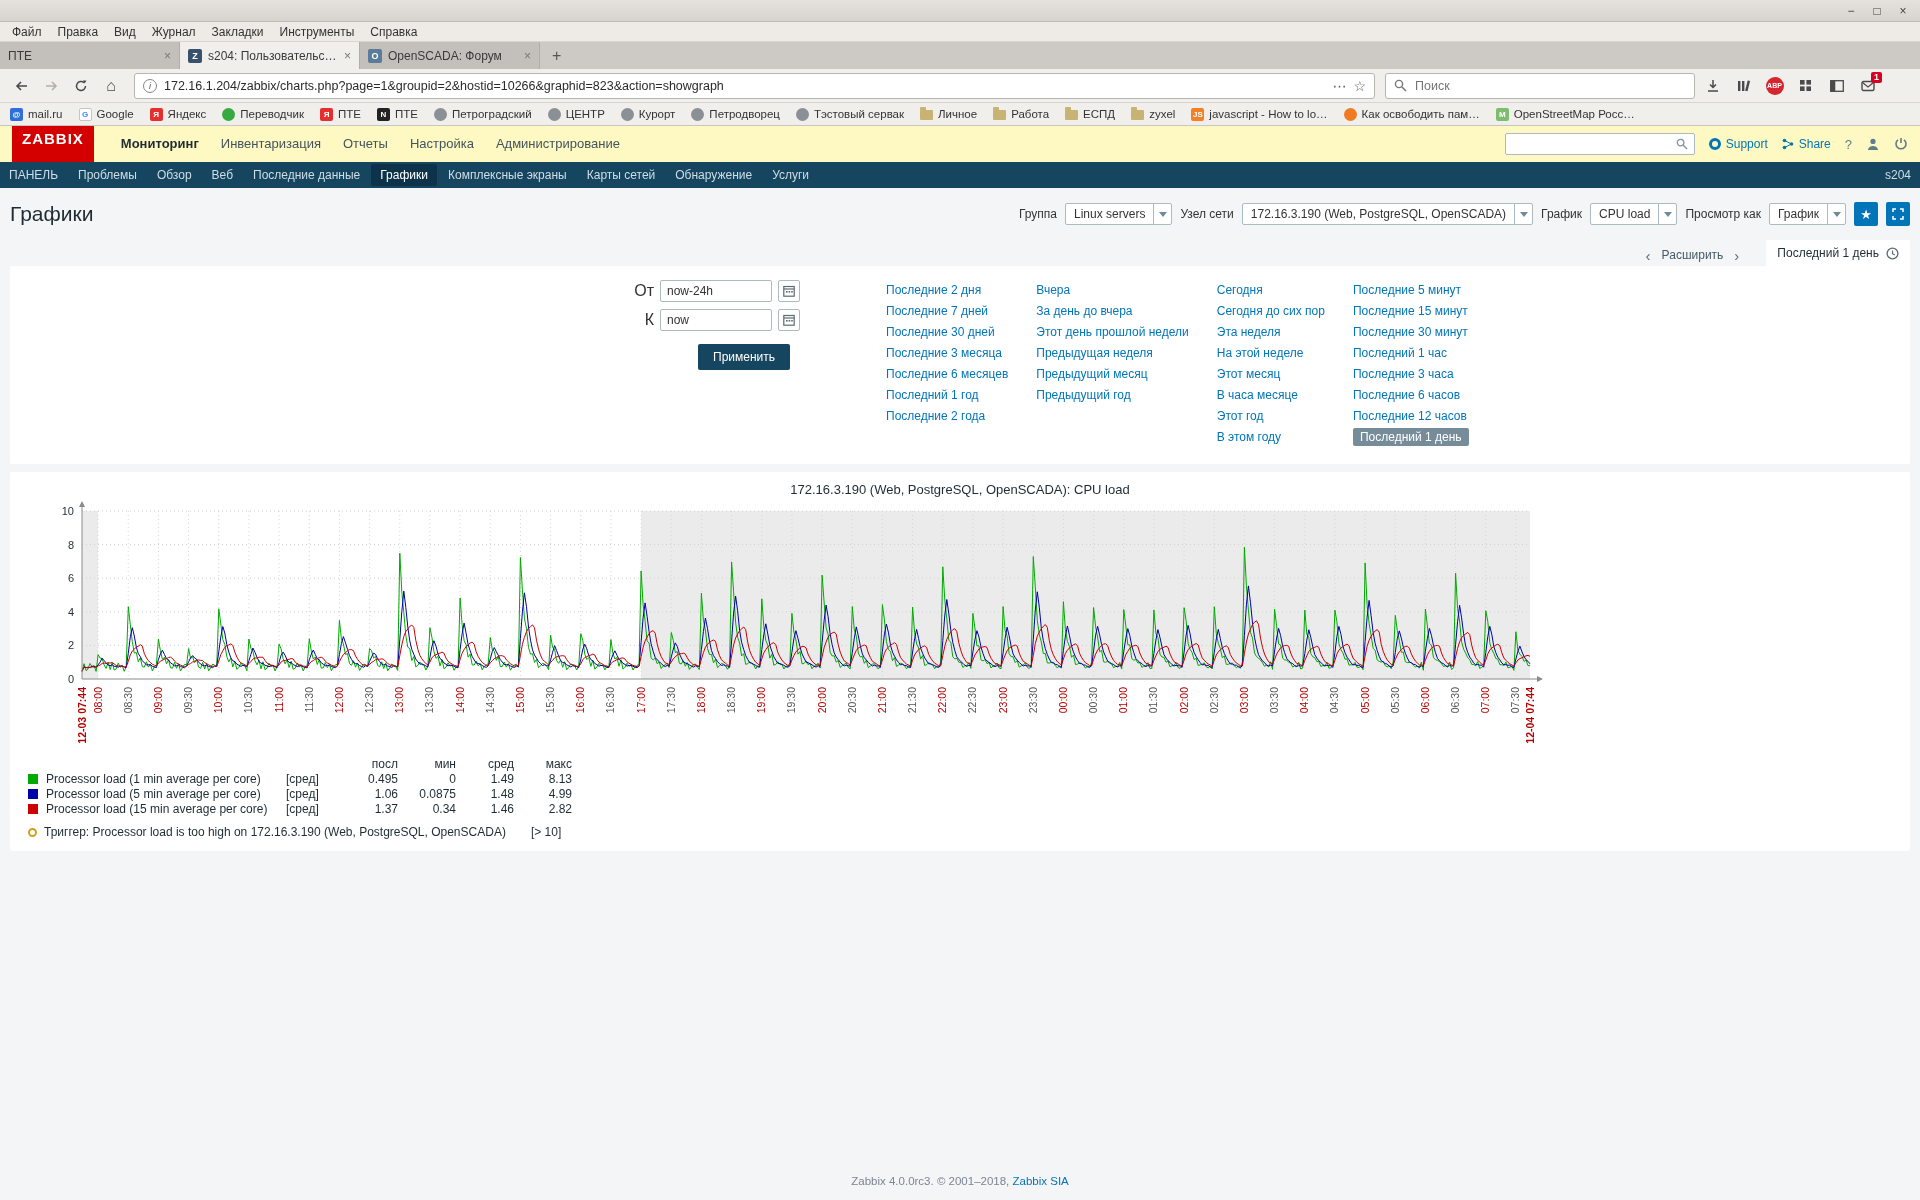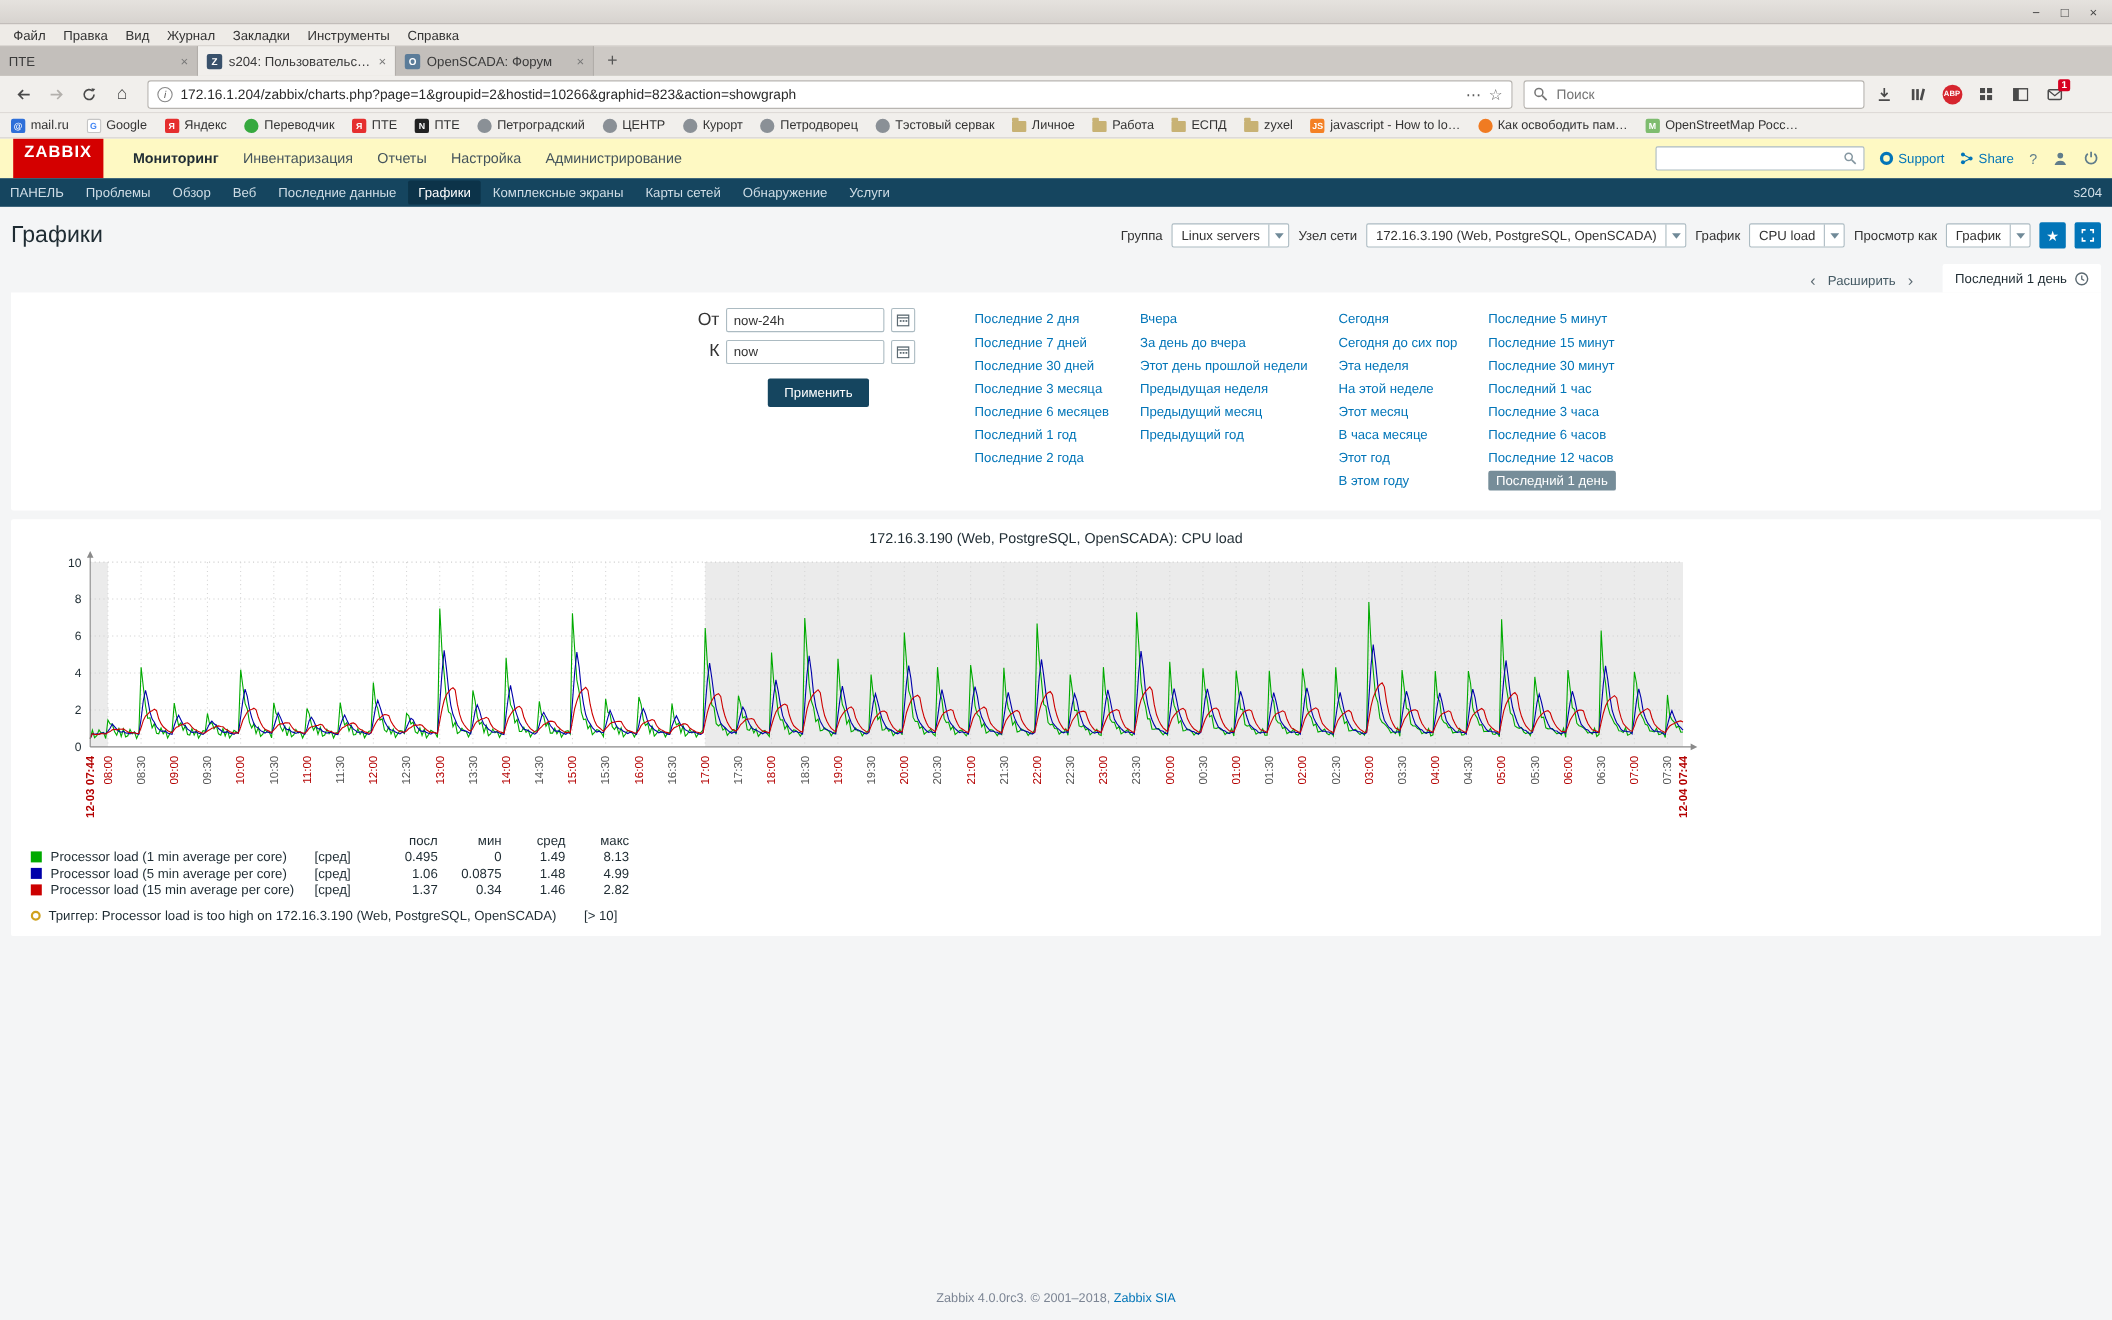--- a/index.html
+++ b/index.html
@@ -103,21 +103,21 @@
   .timebar { display:flex; align-items:flex-end; justify-content:flex-end; margin-top:10px; gap:4px; }
   .tb-chev { color:#5c6a72; font-size:15px; padding:2px 7px; }
   .tb-zoom { font-size:12px; color:#455a64; padding-bottom:4px; }
   .trange-tab { margin-left:16px; background:#fff; border-radius:2px 2px 0 0; padding:6px 11px; font-size:12px;
                 color:#1f2c33; display:flex; align-items:center; gap:7px; }
 
   .filterpanel { background:#fff; border-radius:0 0 2px 2px; padding:14px 16px 16px; display:flex; min-height:158px; }
   .tf-form { margin-left:608px; width:200px; flex:0 0 auto; }
   .tf-row { display:flex; align-items:center; margin-bottom:7px; gap:6px; }
   .tf-row label { width:20px; text-align:right; font-size:16px; color:#333; }
-  .tf-input { width:144px; height:22px; border:1px solid #acbbc2; border-radius:2px; font-size:12px; padding:0 6px; color:#333; }
+  .tf-input { width:112px; height:22px; border:1px solid #acbbc2; border-radius:2px; font-size:12px; padding:0 6px; color:#333; }
   .calbtn { width:22px; height:22px; border:1px solid #acbbc2; border-radius:2px; background:#fff;
             display:flex; align-items:center; justify-content:center; }
   .applybtn { margin-left:64px; margin-top:6px; background:#15455f; color:#fff; font-size:12px; border:none;
               border-radius:2px; padding:6px 15px; }
   .tf-quick { display:flex; gap:28px; margin-left:52px; }
   .qcol { display:flex; flex-direction:column; }
   .qitem { line-height:21px; font-size:12px; }
   .qlink { color:#0275b8; }
   .qlink.selected { background:#768d99; color:#fff; padding:2px 7px; border-radius:2px; }
 

